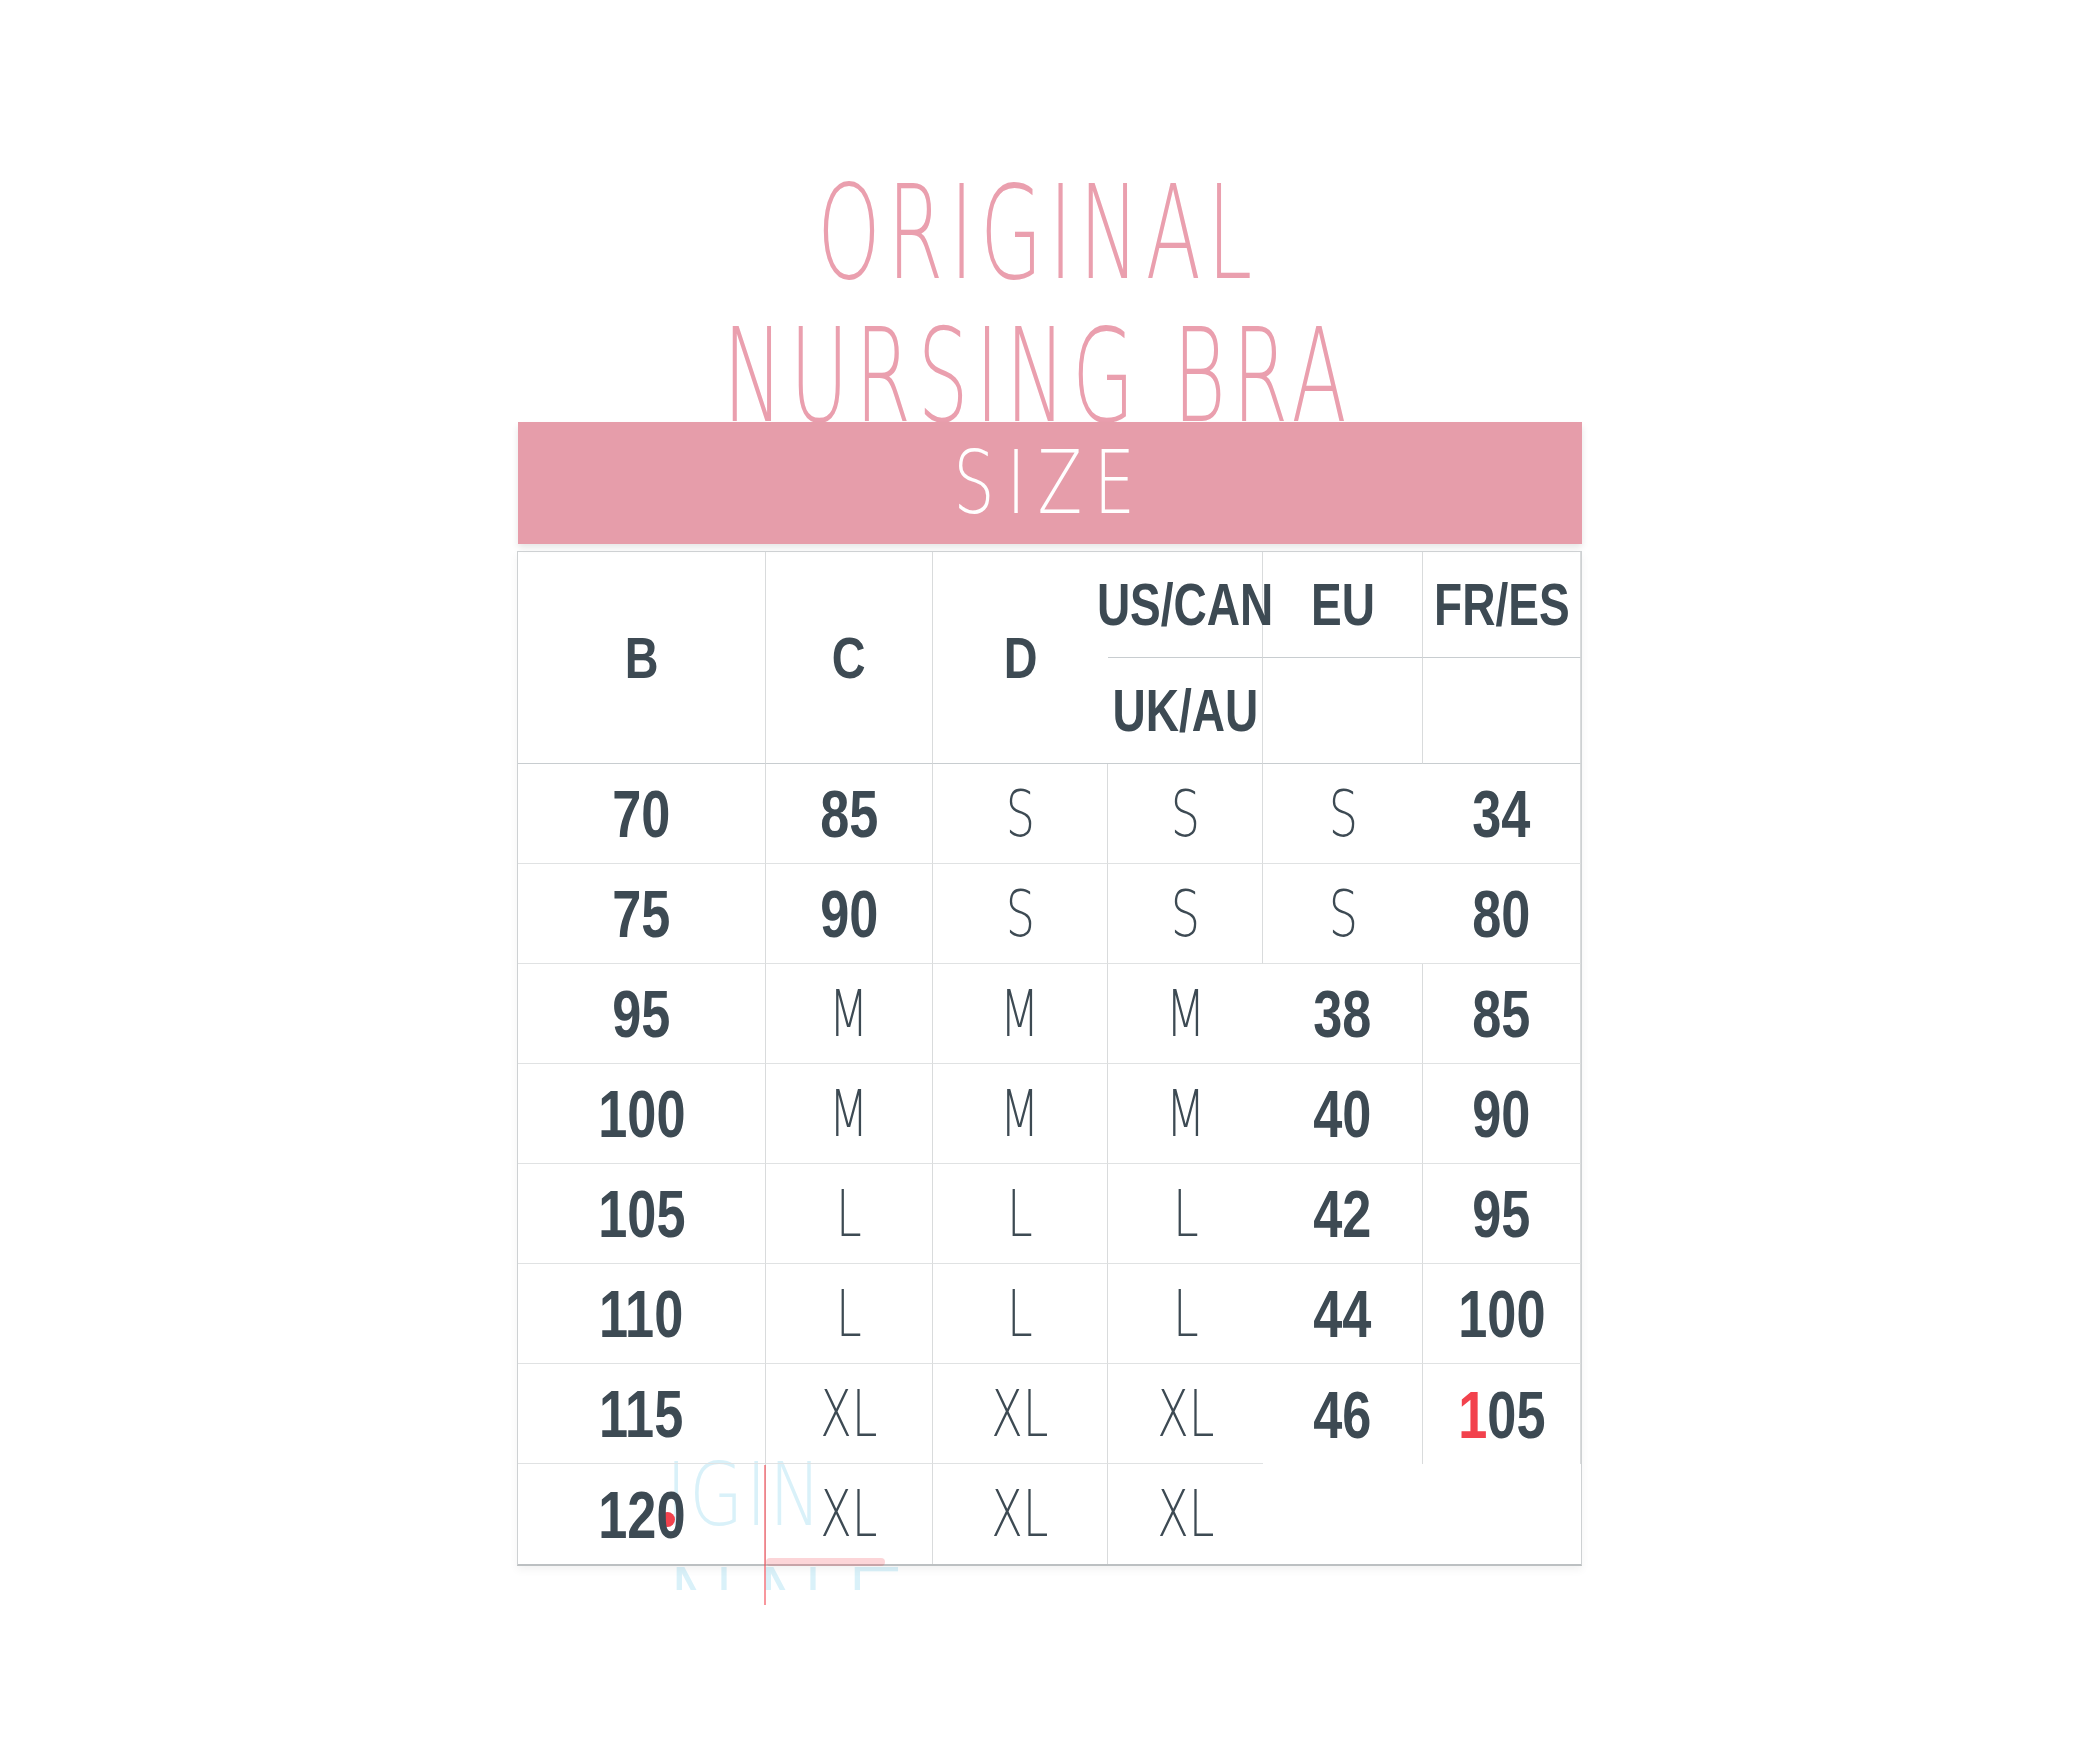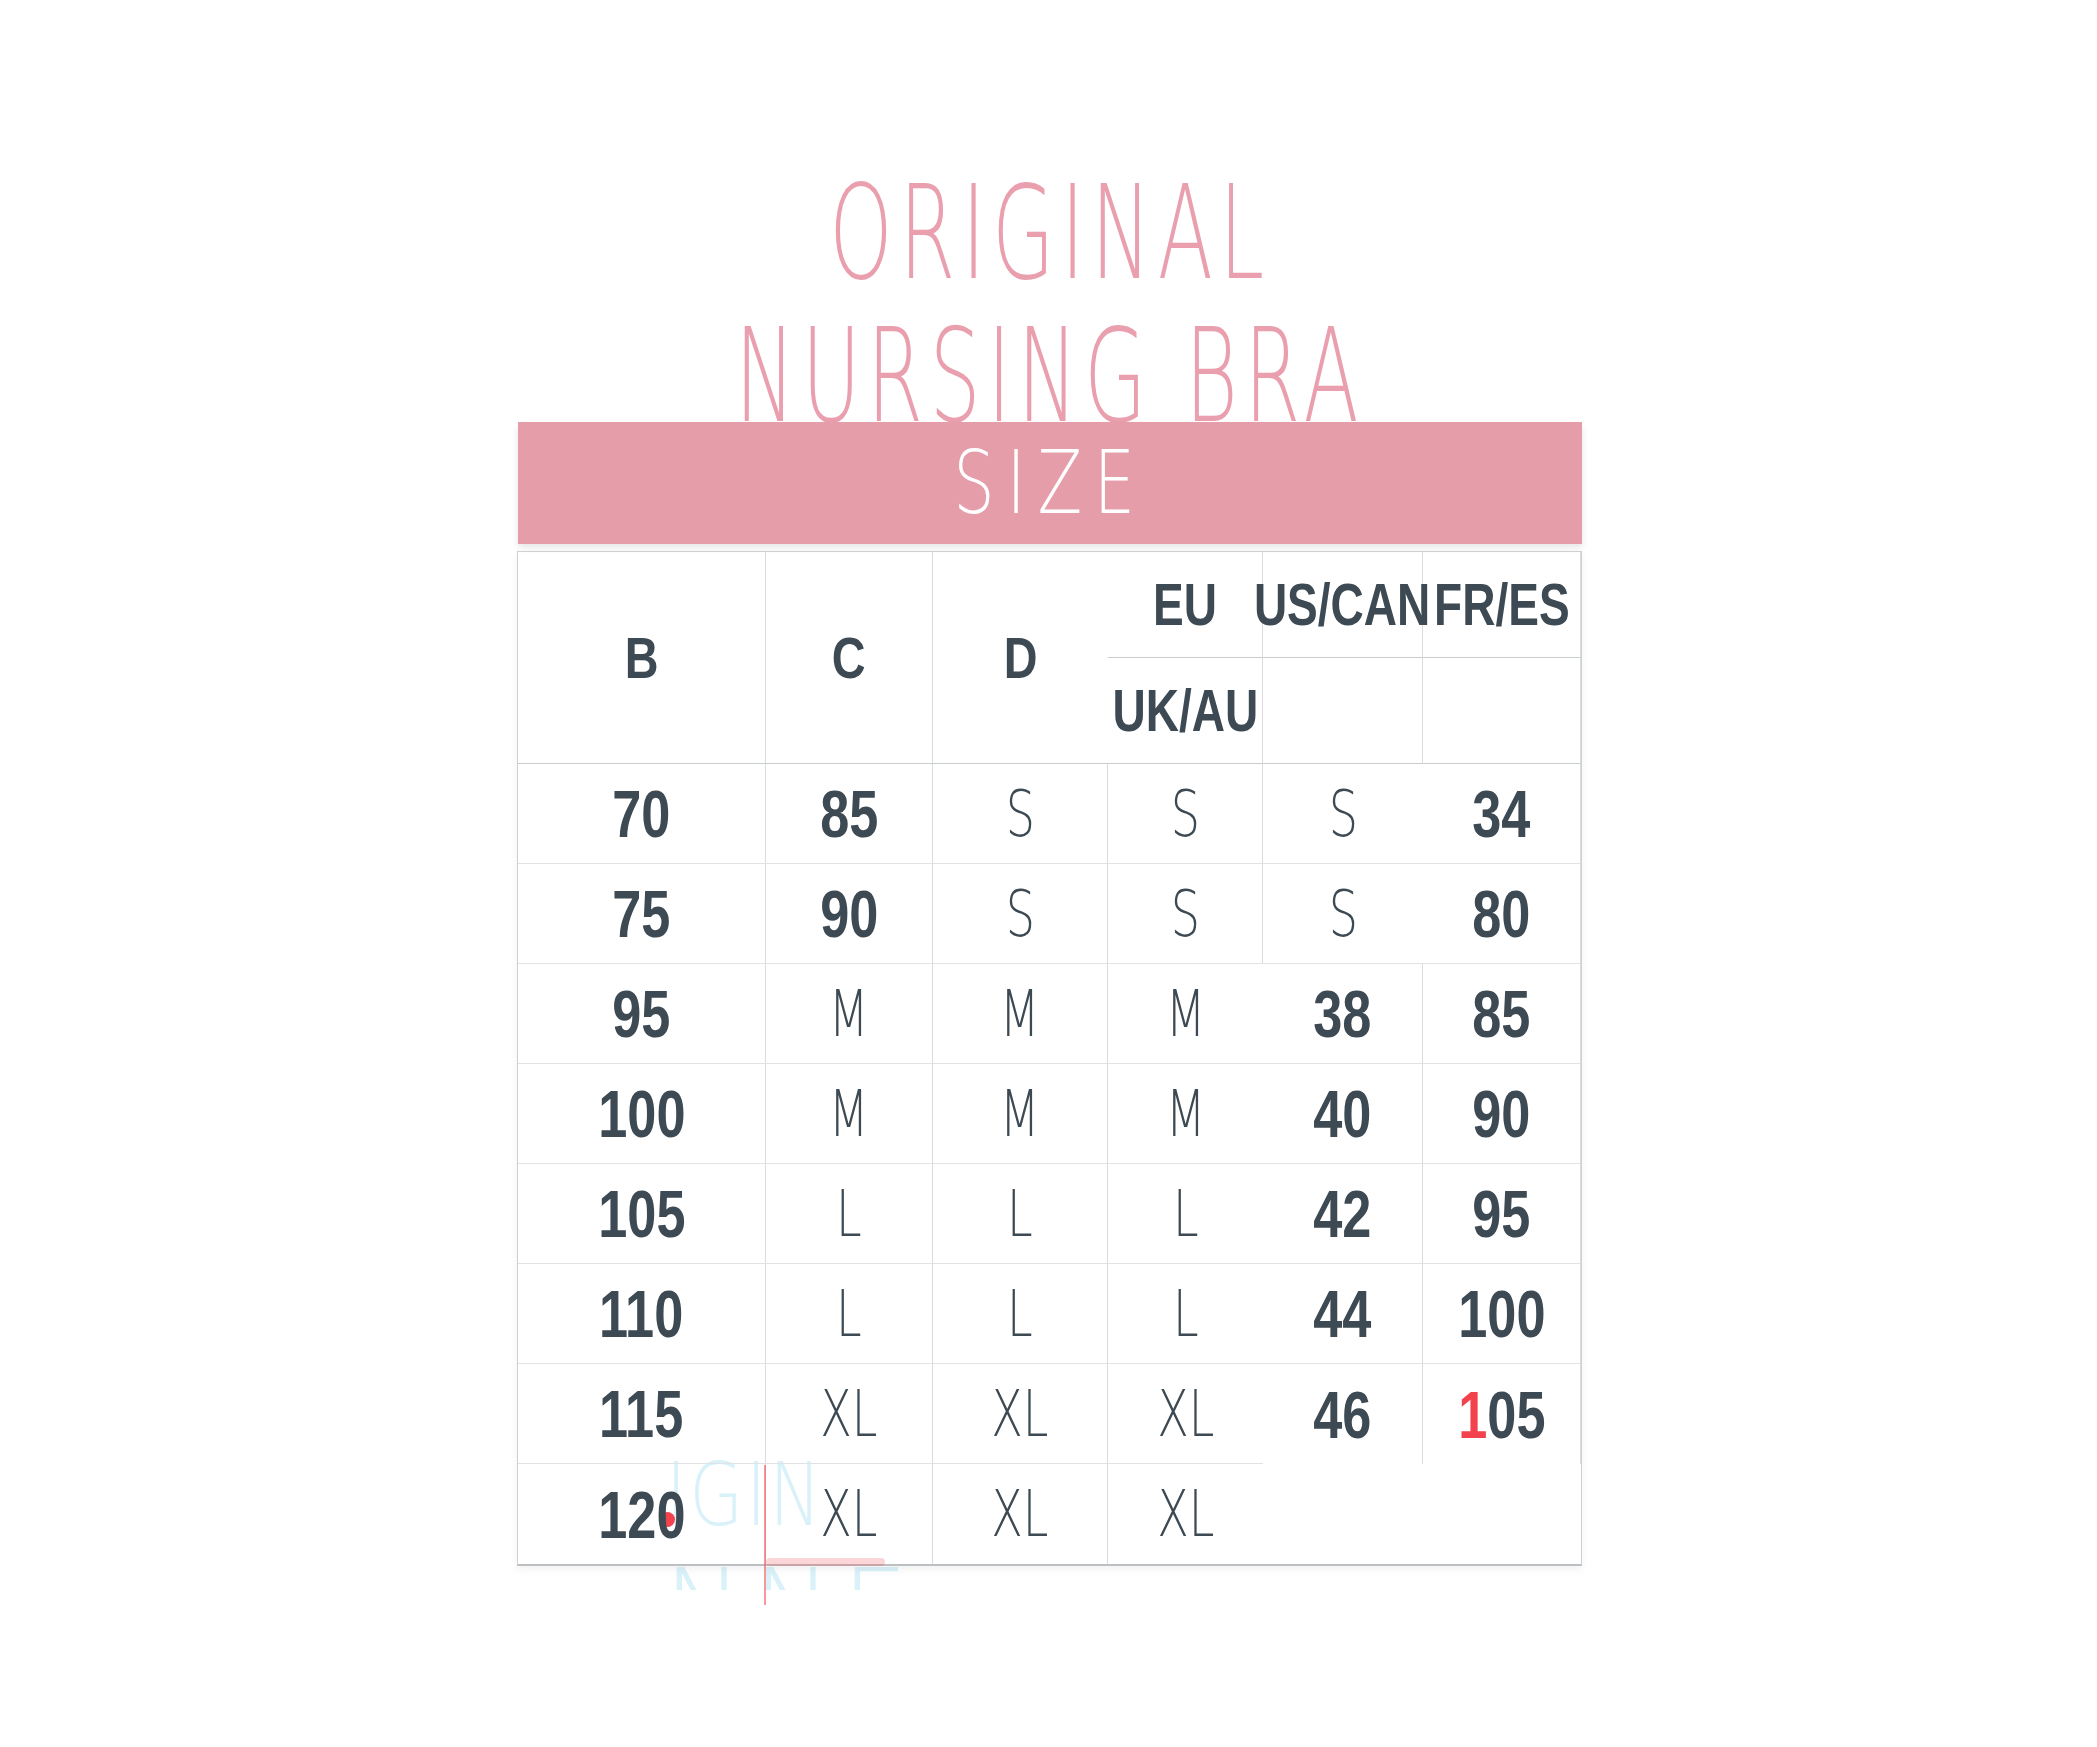--- a/index.html
+++ b/index.html
@@ -1,21 +1,21 @@
 <!DOCTYPE html>
 <html style="--title-pink: #ea9fae; --band-pink: #e69daa; --ink: #3d4a53; --wm-cyan: #d9f1f9; --wm-red: #f2424d;font-size:11.2px"><head>
 <meta charset="utf-8">
 <style>
   html,body{margin:0;padding:0;background:#ffffff;}
   .canvas{position:relative;width:2097px;height:1748px;background:#ffffff;overflow:hidden;
           font-family:"Liberation Sans",sans-serif;}
   .scx{display:inline-block;transform-origin:center;white-space:nowrap;}
 
   
-  .title{position:absolute;left:518px;top:162px;width:1064px;text-align:center;
+  .title{position:absolute;left:506px;top:162px;width:1064px;text-align:center;
          color:var(--title-pink);font-family:"DejaVu Sans",sans-serif;font-weight:200;
          font-size:130px;line-height:143px;}
   .tline{transform:scaleX(0.62);transform-origin:center;letter-spacing:0.08em;white-space:nowrap;}
 
   
   .banner{position:absolute;left:518px;top:422px;width:1064px;height:122px;
           background:var(--band-pink);display:flex;align-items:center;justify-content:center;
           box-shadow:0 3.5px 7px rgba(0,0,0,0.10);z-index:2;}
   .banner-text{color:#ffffff;font-family:"DejaVu Sans",sans-serif;font-weight:200;
           font-size:87px;letter-spacing:0.18em;transform:scaleX(0.75);}
@@ -70,24 +70,24 @@
   <div class="wm-igin">IGIN</div>
   <div class="wm-nne">
     <span>NNE</span>
   </div>
   <div class="wm-redline"></div>
   <div class="wm-redsmudge"></div>
   <div class="wm-reddot"></div>
 
   <div class="tbl" id="size-table">
     <div class="cell hdr hsplit">
+      <span class="scx hdrtxt">US/CAN</span>
+    </div>
+    <div class="cell hdr hsplit">
       <span class="scx hdrtxt">EU</span>
-    </div>
-    <div class="cell hdr hsplit">
-      <span class="scx hdrtxt">US/CAN</span>
     </div>
     <div class="cell hdr hsplit">
       <span class="scx hdrtxt">FR/ES</span>
     </div>
     <div class="cell hdr cup">
       <span class="scx cuphdr">B</span>
     </div>
     <div class="cell hdr cup">
       <span class="scx cuphdr">C</span>
     </div>

